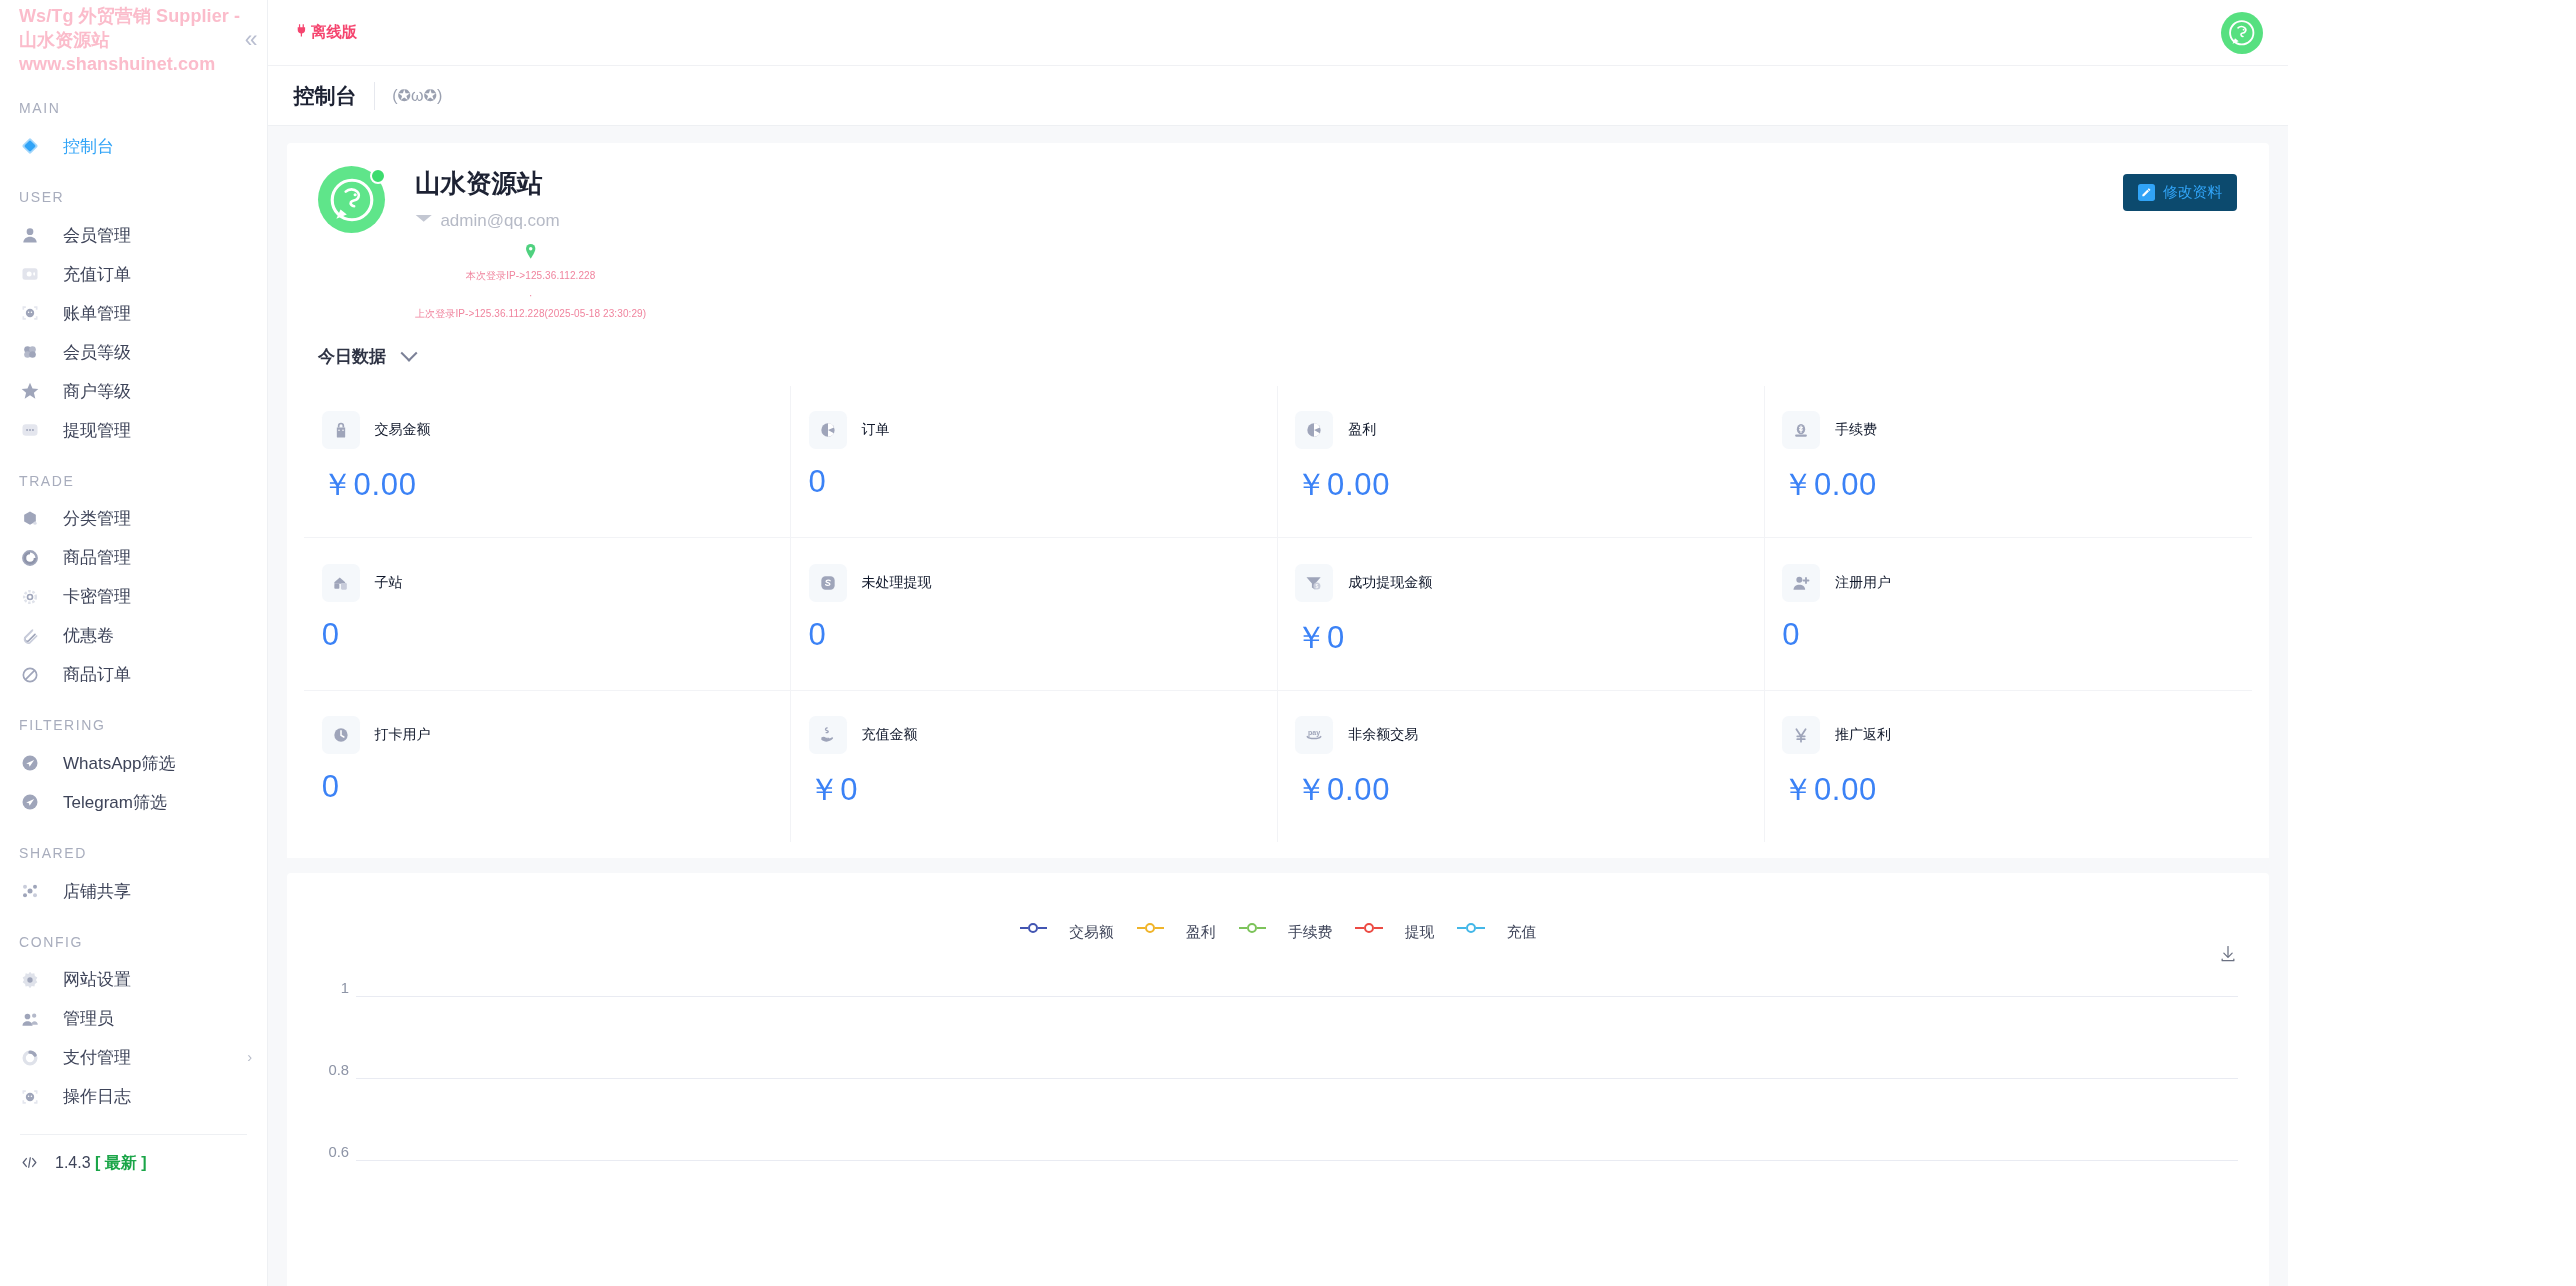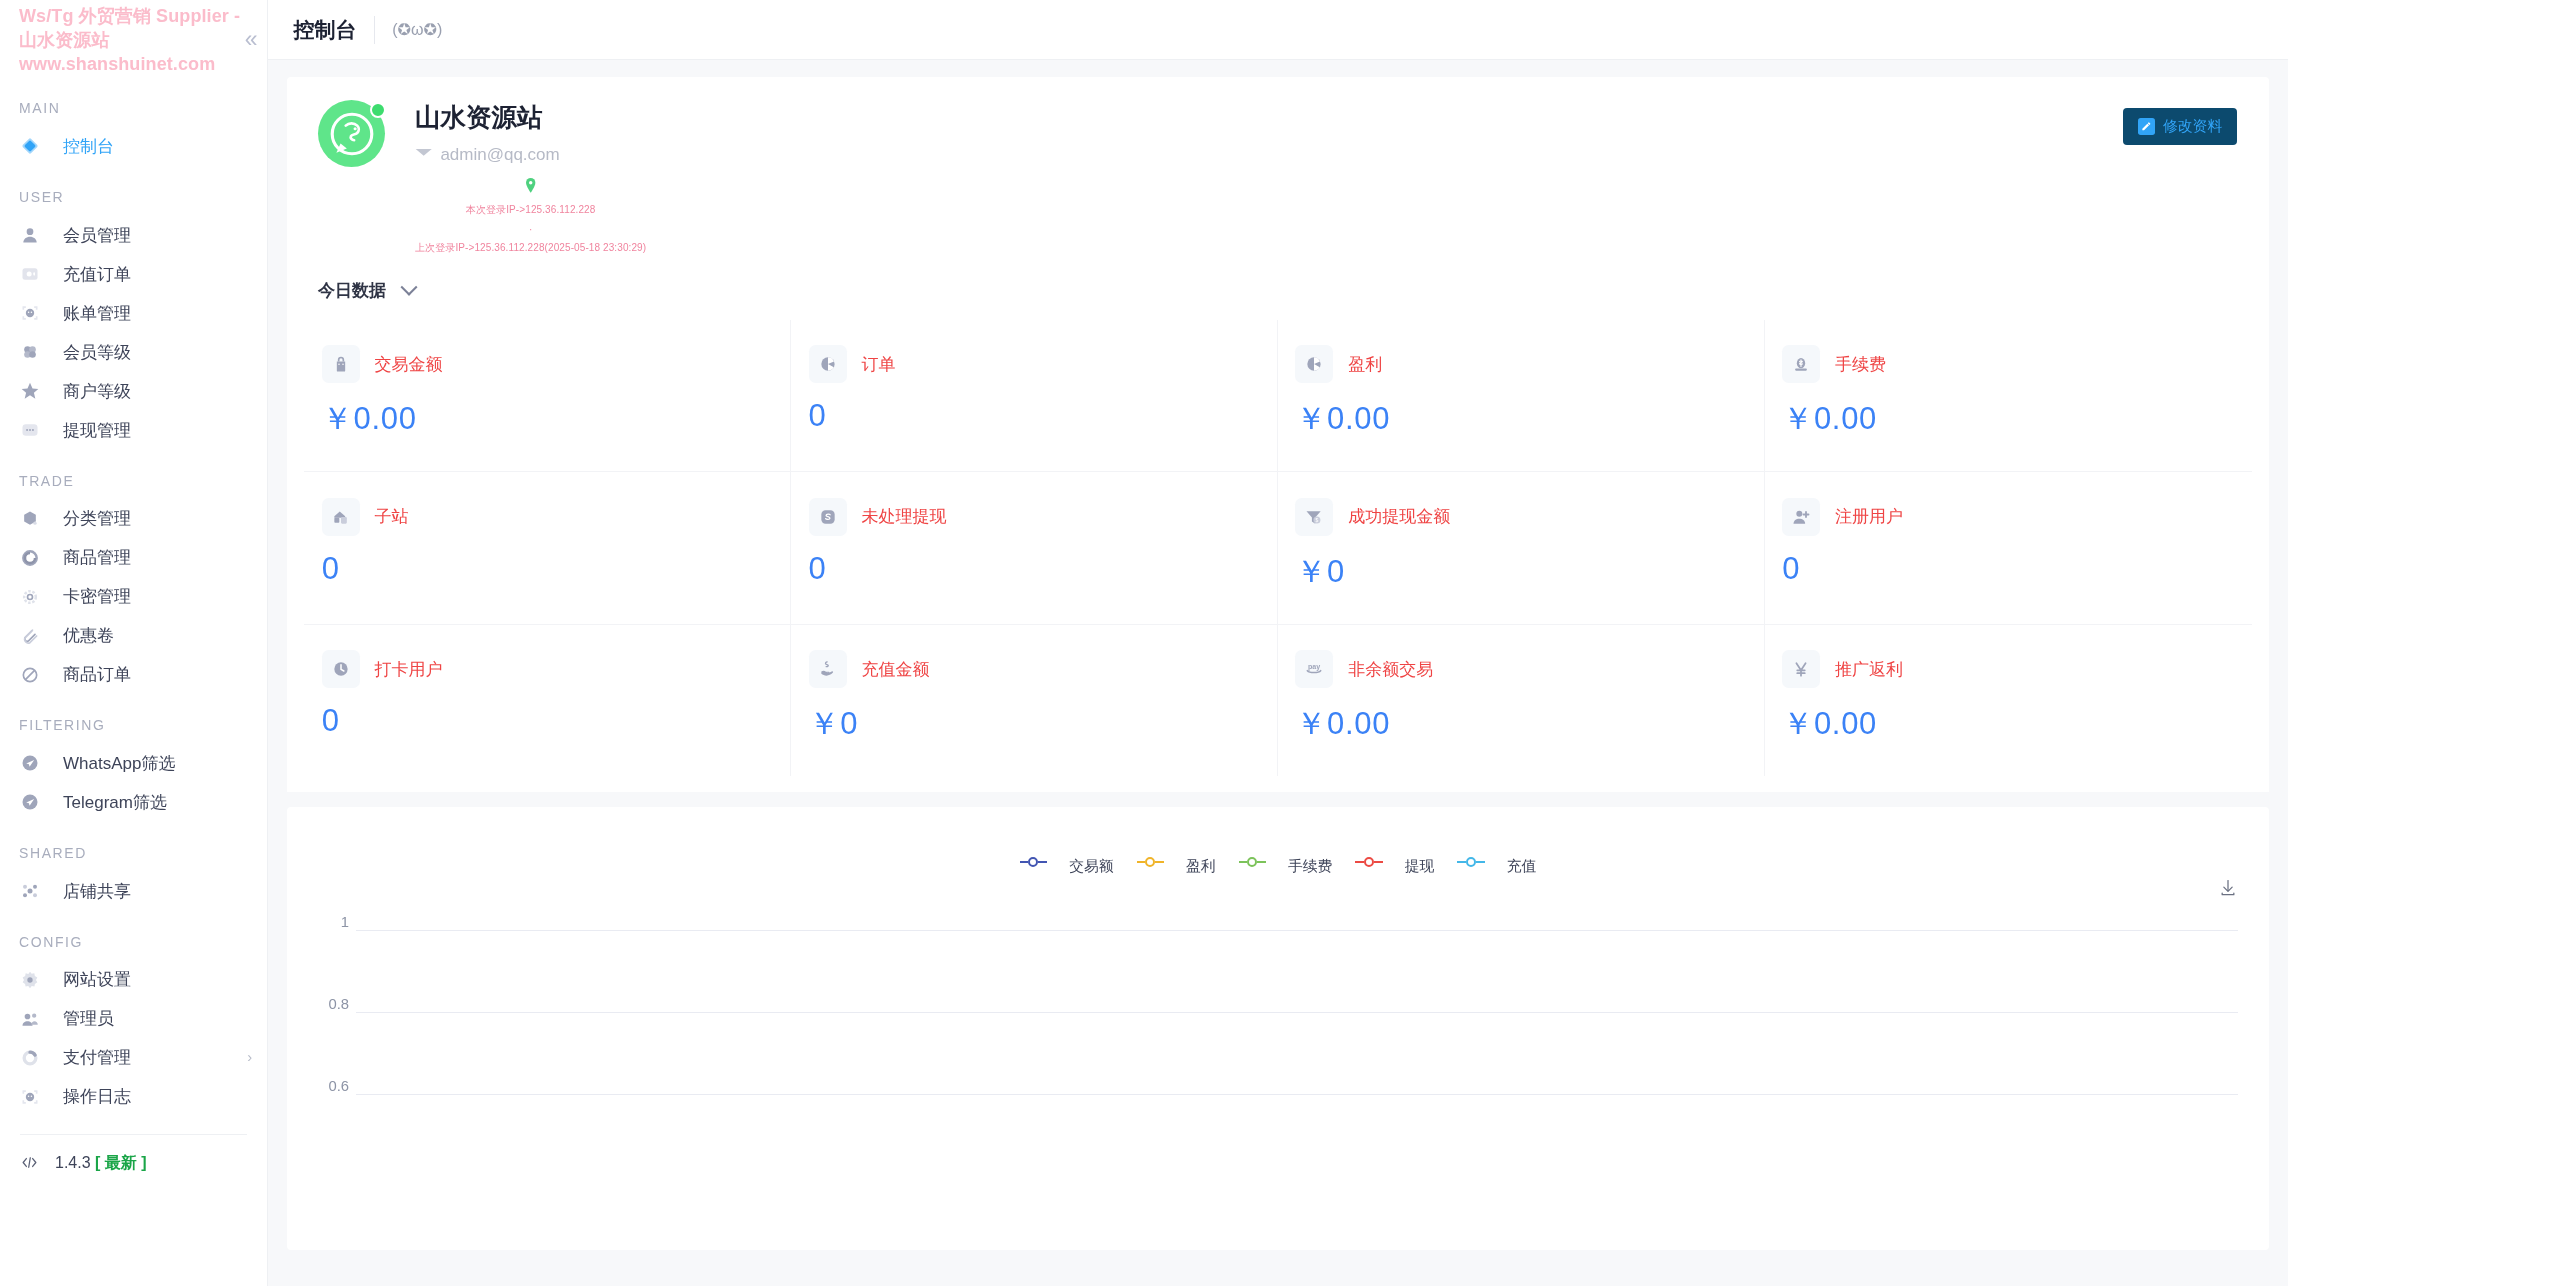--- a/index.html
+++ b/index.html
@@ -255,21 +255,21 @@
   .stat-card:nth-child(4n) { border-right: none; }
   .stat-card.last-row { border-bottom: none; }
   .stat-head { display: flex; align-items: center; gap: 14.8px; }
   .stat-icon-box {
     width: 38px; height: 38px;
     background: #f5f8fb;
     border-radius: 6.7px;
     display: flex; align-items: center; justify-content: center;
     flex: 0 0 38px;
   }
-  .stat-label { font-size: 17px; color: #ef4444; font-family: Liberation Mono, monospace; }
+  .stat-label { font-size: 14px; color: #0f172a; font-family: Liberation Mono, monospace; }
   .stat-value {
     font-size: 31px;
     color: #3b82f6;
     margin-top: 15px;
     font-weight: 400;
     letter-spacing: 0.7px;
   }
 
   .chart-panel {
     background: #fff;
@@ -547,20 +547,38 @@
       </span>
       <span class="version-text">
         <span>1.4.3</span>
         <span class="version-badge">[ 最新 ]</span>
       </span>
     </div>
   </aside>
 
   <main class="main">
 
+    <div class="topbar">
+      <div class="offline-tag">
+        <span>
+          <svg width="14.8" height="14.8" viewBox="0 0 24 24" fill="#f5456f">
+            <path d="M8 2v5H6v4a6 6 0 0 0 5 5.9V22h2v-5.1A6 6 0 0 0 18 11V7h-2V2h-2v5h-4V2z"></path>
+          </svg>
+        </span>
+        <span>离线版</span>
+      </div>
+      <div class="avatar-top">
+        <svg width="29.5" height="29.5" viewBox="0 0 48 48">
+          <circle cx="24" cy="24" r="19" fill="none" stroke="#ffffff" stroke-width="3"></circle>
+          <path d="M13 33 L9 42 L19 38 Z" fill="#ffffff"></path>
+          <path d="M18 16c3-3 8-3 11 0c2 2 2 5 0 7c-2 2-5 1-6 3c-1 2 1 4 3 4" fill="none" stroke="#ffffff" stroke-width="2.6" stroke-linecap="round"></path>
+          <circle cx="27" cy="19" r="1.5" fill="#ffffff"></circle>
+        </svg>
+      </div>
+    </div>
 
     <div class="pagebar">
       <div class="page-title">控制台</div>
       <div class="page-sub">(✪ω✪)</div>
     </div>
 
     <div class="content">
       <div class="panel">
 
         <div class="profile-card">

